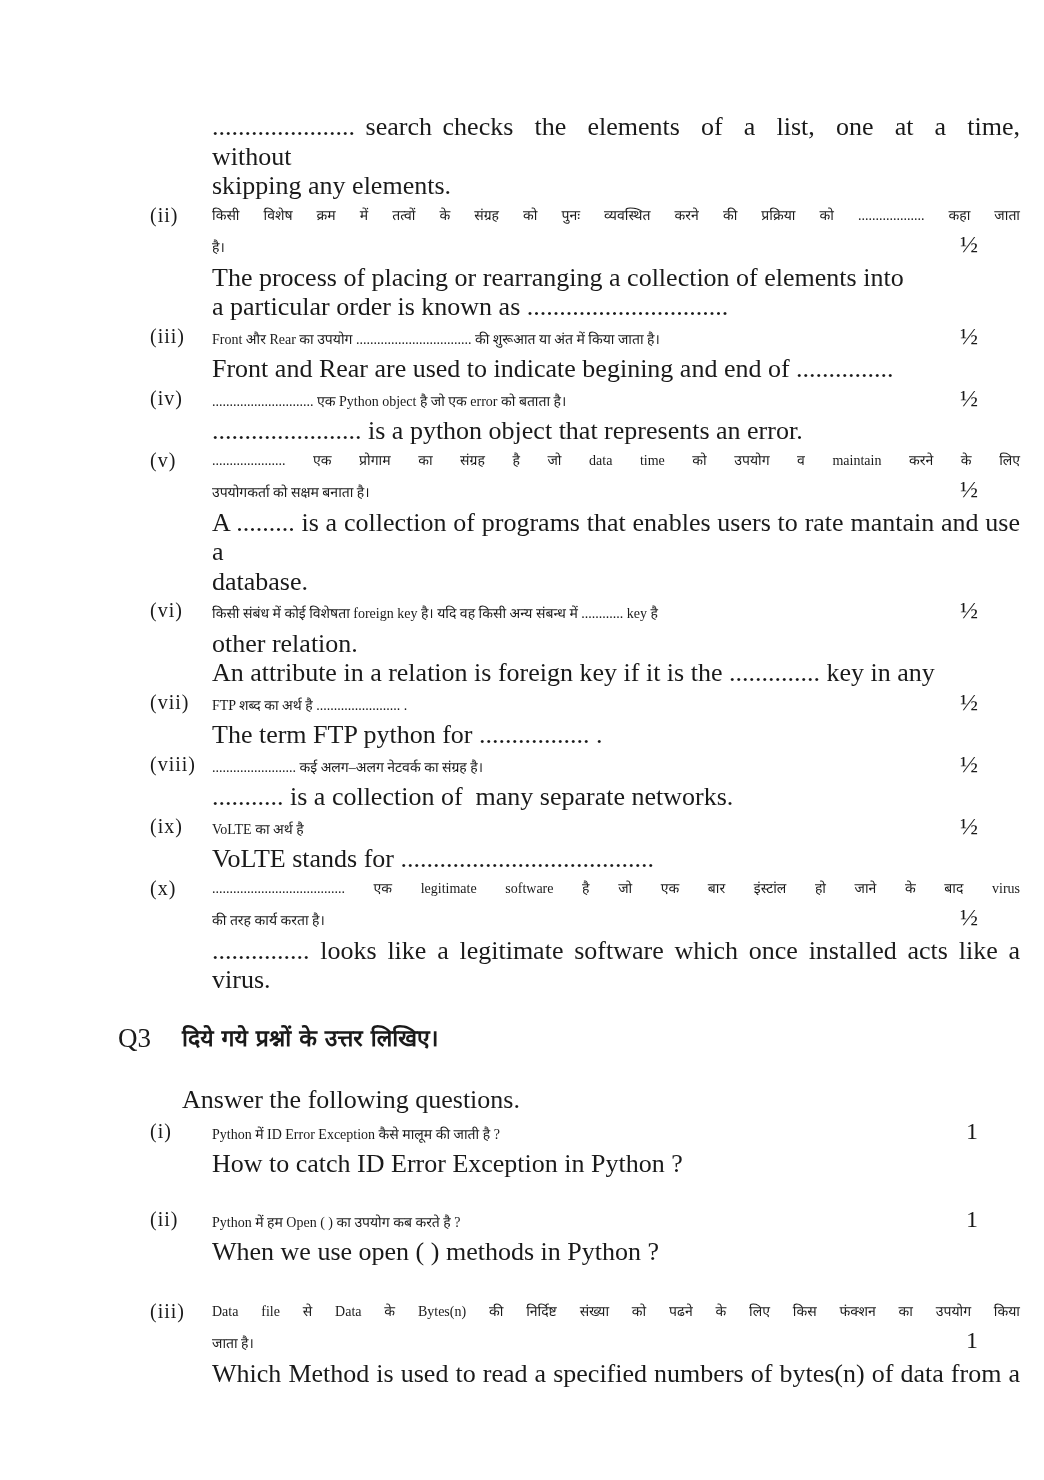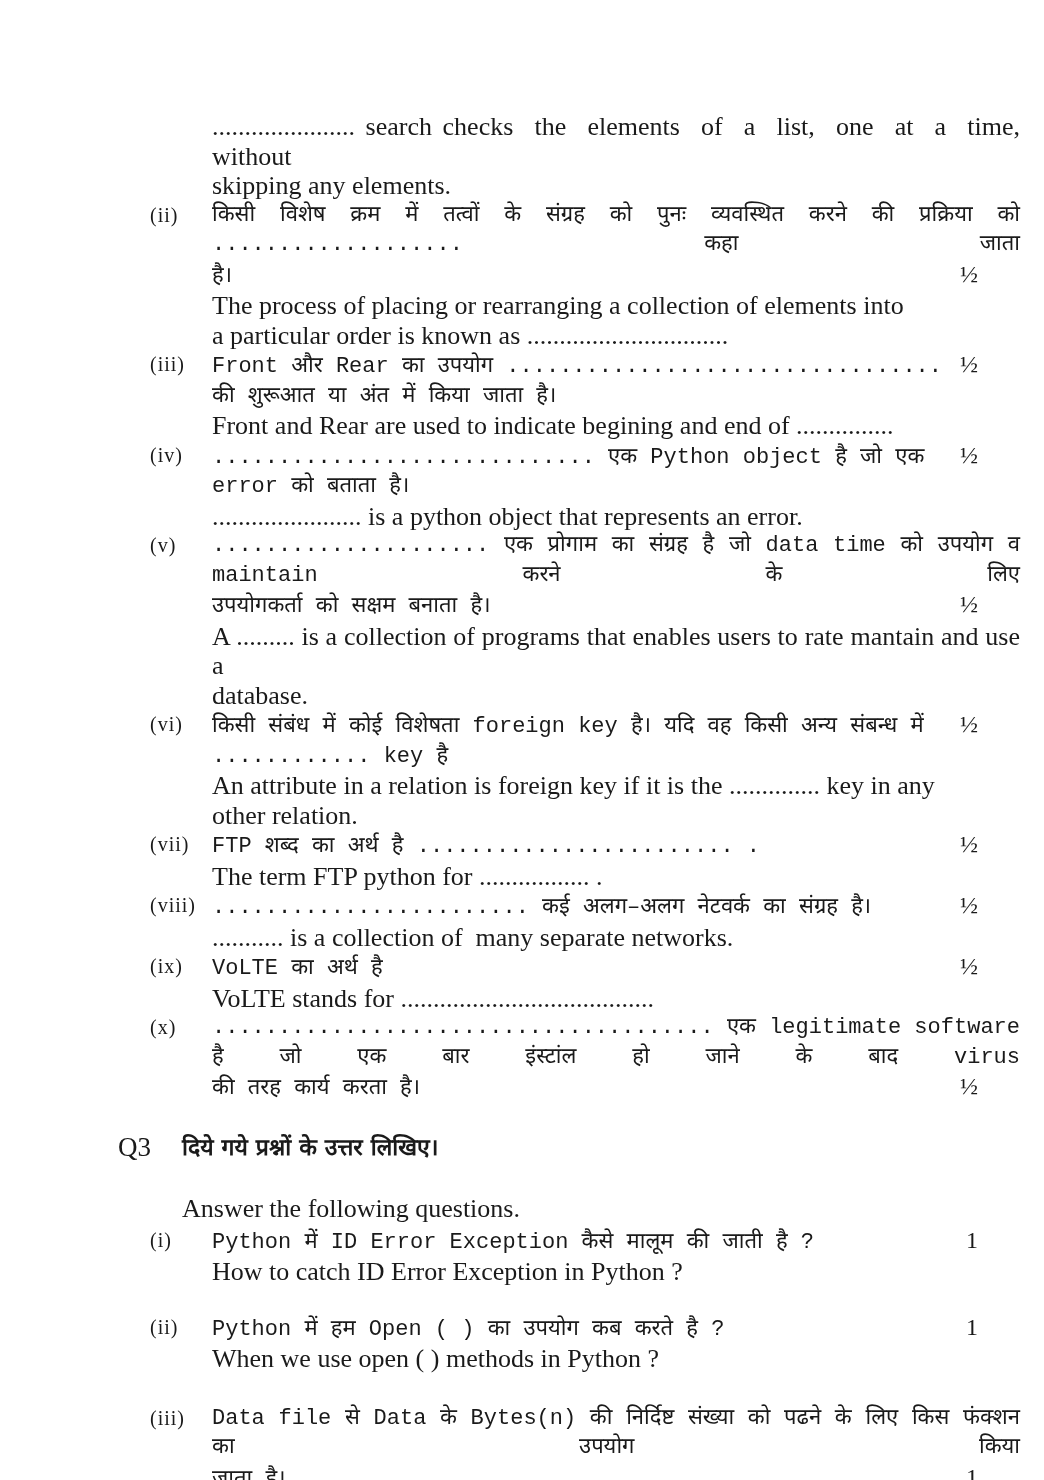--- a/index.html
+++ b/index.html
@@ -27,22 +27,22 @@
     letter-spacing: 1px;
   }
   .body { flex: 1; min-width: 0; }
   .line { display: flex; align-items: baseline; line-height: 29.5px; }
   .line .txt { white-space: pre-wrap; }
   .line.en .txt {
     font-family: "Liberation Serif", serif;
     font-size: 26px;
   }
   .line.hi .txt {
-    font-family: Liberation Mono, monospace;
-    font-size: 22px;
+    font-family: Liberation Serif, serif;
+    font-size: 14px;
   }
   .line.full .txt {
     flex: 1;
     text-align: justify;
     text-align-last: justify;
   }
   .marks {
     margin-left: auto; flex-shrink: 0;
     padding-right: 42px; padding-left: 8px;
     font-family: "Liberation Serif", serif;
@@ -146,25 +146,25 @@
           </div>
         </div>
         <div class="item">
           <div class="marker">(vi)</div>
           <div class="body">
             <div class="line hi">
               <span class="txt">किसी संबंध में कोई विशेषता foreign key है। यदि वह किसी अन्य संबन्ध में ............ key है</span>
               <span class="marks">½</span>
             </div>
             <div class="line en">
+              <span class="txt">other relation.</span>
+            </div>
+            <div class="line en">
               <span class="txt">An attribute in a relation is foreign key if it is the .............. key in any</span>
             </div>
-            <div class="line en">
-              <span class="txt">other relation.</span>
-            </div>
           </div>
         </div>
         <div class="item">
           <div class="marker">(vii)</div>
           <div class="body">
             <div class="line hi">
               <span class="txt">FTP शब्द का अर्थ है ........................ .</span>
               <span class="marks">½</span>
             </div>
             <div class="line en">
@@ -198,20 +198,23 @@
         </div>
         <div class="item">
           <div class="marker">(x)</div>
           <div class="body">
             <div class="line hi full">
               <span class="txt">...................................... एक legitimate software है जो एक बार इंस्टांल हो जाने के बाद virus</span>
             </div>
             <div class="line hi">
               <span class="txt">की तरह कार्य करता है।</span>
               <span class="marks">½</span>
+            </div>
+            <div class="line en full">
+              <span class="txt">............... looks like a legitimate software which once installed acts like a virus.</span>
             </div>
           </div>
         </div>
       </div>
 
     <div class="q3-header">
       <div class="q3-num">Q3</div>
       <div>
         <div class="q3-head-hi">दिये गये प्रश्नों के उत्तर लिखिए।</div>
         <div class="q3-head-en">Answer the following questions.</div>

